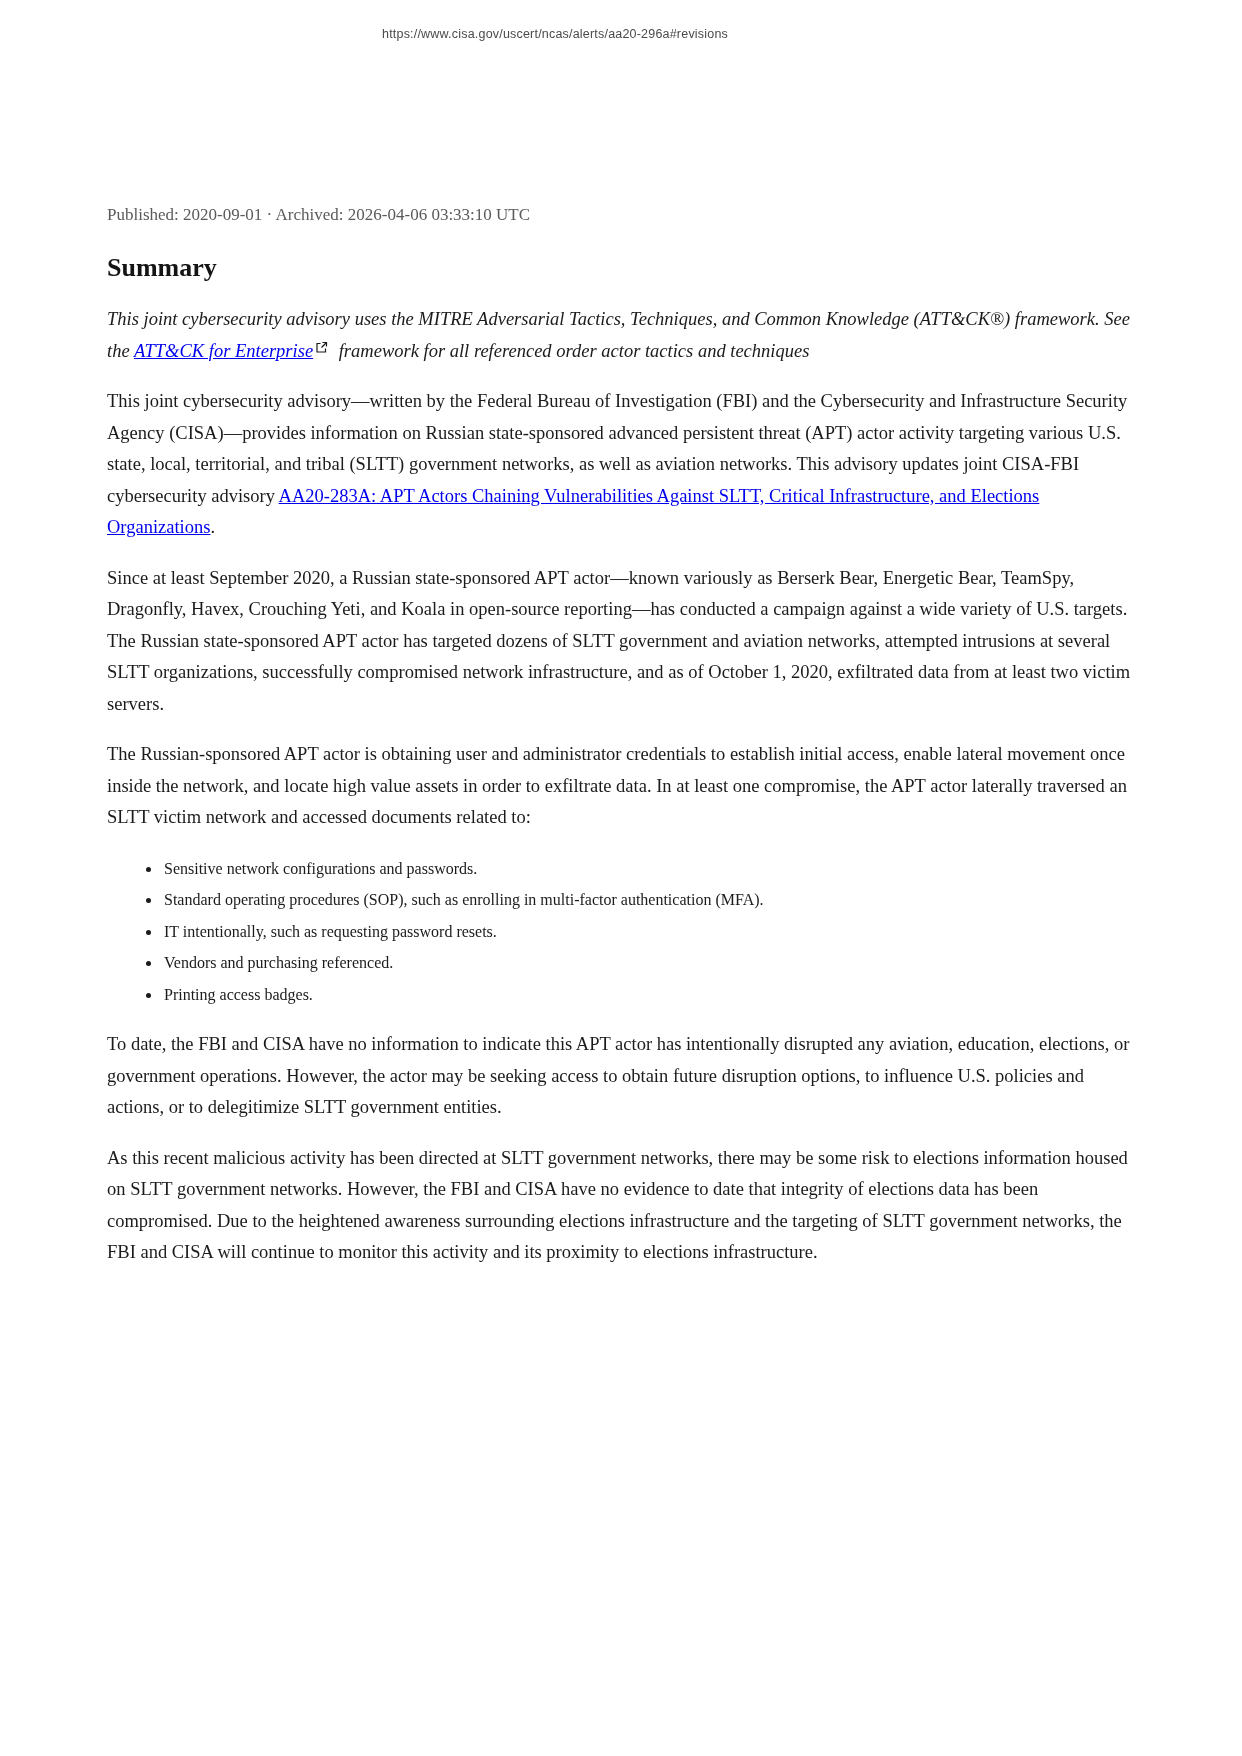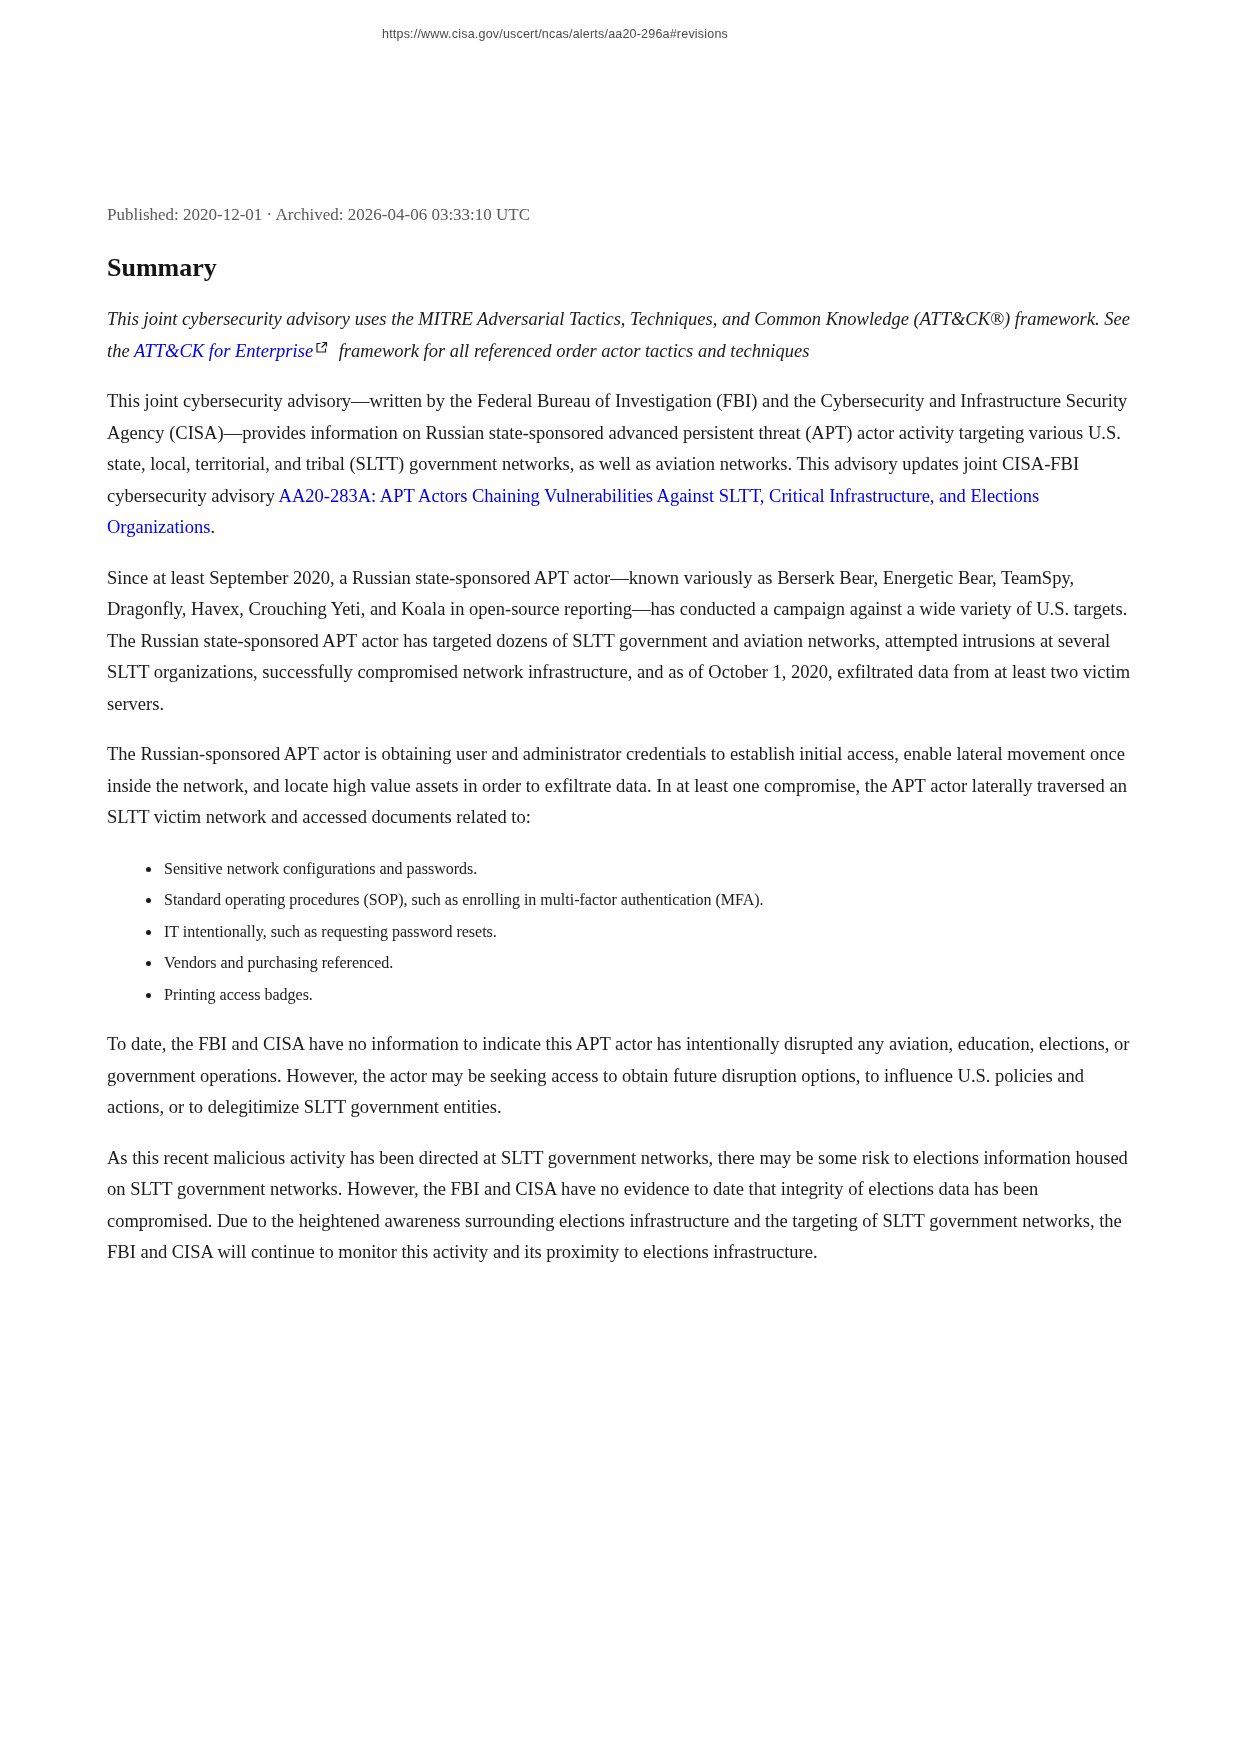--- a/index.html
+++ b/index.html
@@ -55,20 +55,21 @@
     margin: 19px 0 0 0;
     font-size: 18.5px;
     line-height: 31.5px;
   }
   p.note-para {
     margin-top: 23px;
     font-style: italic;
   }
   a.doc-link {
     color: #0000ee;
+    text-decoration: underline;
     cursor: pointer;
   }
   .ext-icon {
     display: inline-block;
     position: relative;
     top: -3px;
     margin: 0 6px 0 2px;
   }
   ul.doc-list {
     margin: 19px 0 0 0;
@@ -82,21 +83,21 @@
 </head>
 <body>
 
 <div class="page">
 
   <div class="print-center print-header">https://www.cisa.gov/uscert/ncas/alerts/aa20-296a#revisions</div>
 
   <div class="content">
 
 
-    <div class="meta">Published: 2020-12-01 · Archived: 2026-04-06 03:33:10 UTC</div>
+    <div class="meta">Published: 2020-09-01 · Archived: 2026-04-06 03:33:10 UTC</div>
 
     <h2 class="summary-heading">Summary</h2>
 
     <p class="body-para note-para"><span>This joint cybersecurity advisory uses the MITRE Adversarial Tactics, Techniques, and Common Knowledge (ATT&amp;CK®) framework. See the </span><a class="doc-link">ATT&amp;CK for Enterprise</a><span class="ext-icon"><svg width="13" height="13" viewBox="0 0 13 13">
             <path d="M5.5 2.5 H2 V11 H10.5 V7.5" fill="none" stroke="#1b1b1b" stroke-width="1.2"></path>
             <path d="M7.5 1.5 H11.5 V5.5" fill="none" stroke="#1b1b1b" stroke-width="1.2"></path>
             <path d="M11.5 1.5 L6.5 6.5" fill="none" stroke="#1b1b1b" stroke-width="1.2"></path>
           </svg></span><span> framework for all referenced order actor tactics and techniques</span></p>
 
     <p class="body-para"><span>This joint cybersecurity advisory—written by the Federal Bureau of Investigation (FBI) and the Cybersecurity and Infrastructure Security Agency (CISA)—provides information on Russian state-sponsored advanced persistent threat (APT) actor activity targeting various U.S. state, local, territorial, and tribal (SLTT) government networks, as well as aviation networks. This advisory updates joint CISA-FBI cybersecurity advisory </span><a class="doc-link">AA20-283A: APT Actors Chaining Vulnerabilities Against SLTT, Critical Infrastructure, and Elections Organizations</a><span>.</span></p>

